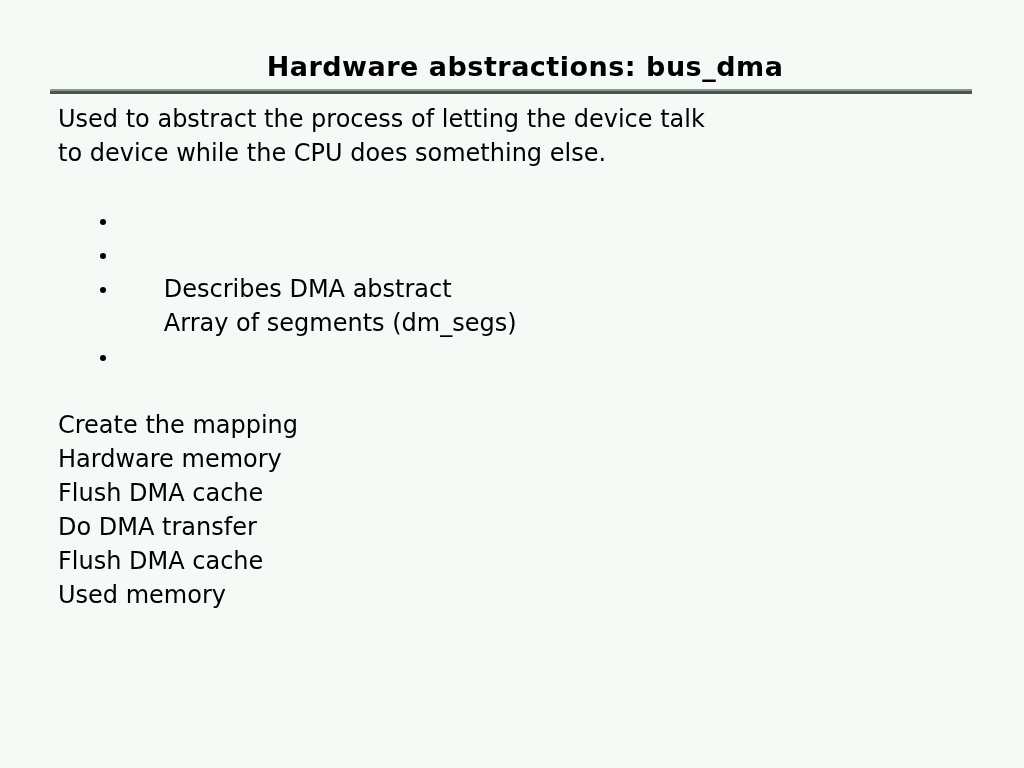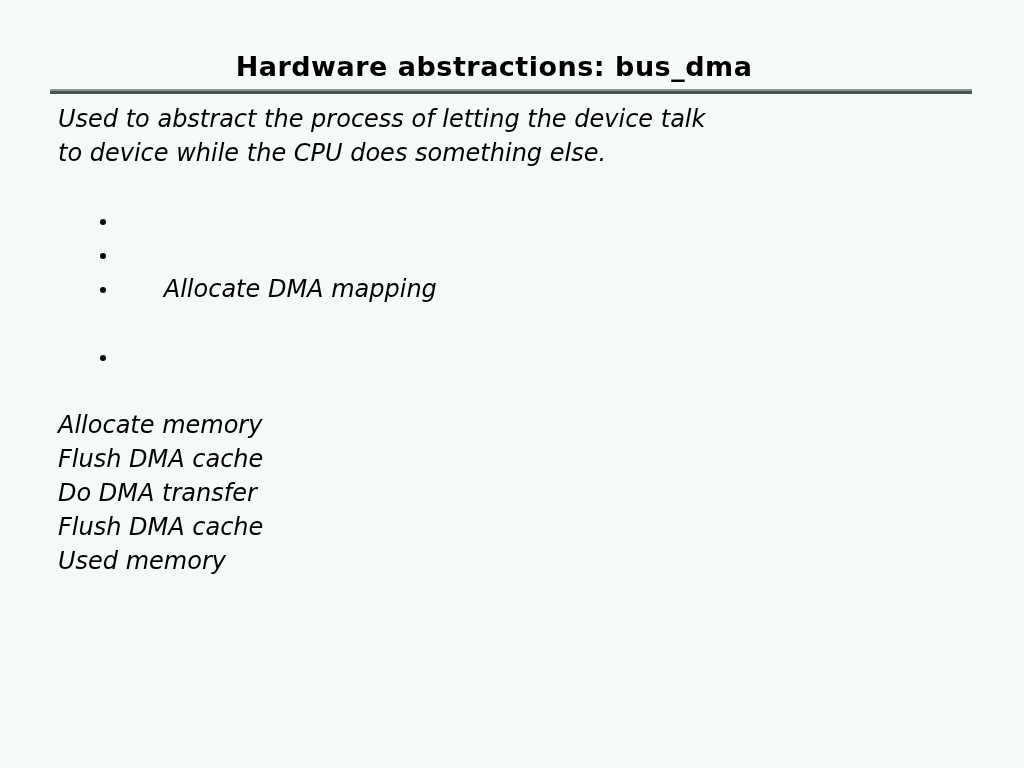--- a/index.html
+++ b/index.html
@@ -17,21 +17,21 @@
   .slide {
     position: relative;
     width: 1024px;
     height: 768px;
     background: #f5faf6;
   }
 
   
   .slide-title {
     position: absolute;
-    left: 32px;
+    left: 63px;
     top: 50px;
     width: 924px;
     text-align: center;
     font-size: 27px;
     font-weight: bold;
     letter-spacing: 0.5px;
     line-height: 34px;
     white-space: nowrap;
   }
 
@@ -57,21 +57,20 @@
     position: absolute;
     left: 58px;
     top: 102px;
     width: 920px;
   }
   .line {
     font-size: 24px;
     line-height: 34px;
     height: 34px;
     white-space: pre;
-    font-style: italic;
   }
   .line.spacer {
     height: 34px;
   }
   .line.bullet {
     padding-left: 42px;
     position: relative;
   }
   .line.bullet .dot {
     position: absolute;
@@ -101,37 +100,39 @@
 
   <div class="body-block">
 
     <div class="line">Used to abstract the process of letting the device talk</div>
     <div class="line">to device while the CPU does something else.</div>
 
     <div class="line spacer"></div>
 
     <div class="line bullet">
       <span class="dot"></span>
-      <span class="btext">Allocate DMA mapping</span>
+      <span class="btext">Describes DMA abstract</span>
     </div>
     <div class="line bullet">
       <span class="dot"></span>
+      <span class="btext">Array of segments (dm_segs)</span>
     </div>
     <div class="line bullet">
       <span class="dot"></span>
     </div>
 
     <div class="line spacer"></div>
 
     <div class="line bullet">
       <span class="dot"></span>
     </div>
 
     <div class="line spacer"></div>
 
-    <div class="line">Allocate memory</div>
+    <div class="line">Create the mapping</div>
+    <div class="line">Hardware memory</div>
     <div class="line">Flush DMA cache</div>
     <div class="line">Do DMA transfer</div>
     <div class="line">Flush DMA cache</div>
     <div class="line">Used memory</div>
 
   </div>
 </div>
 
 </body></html>

